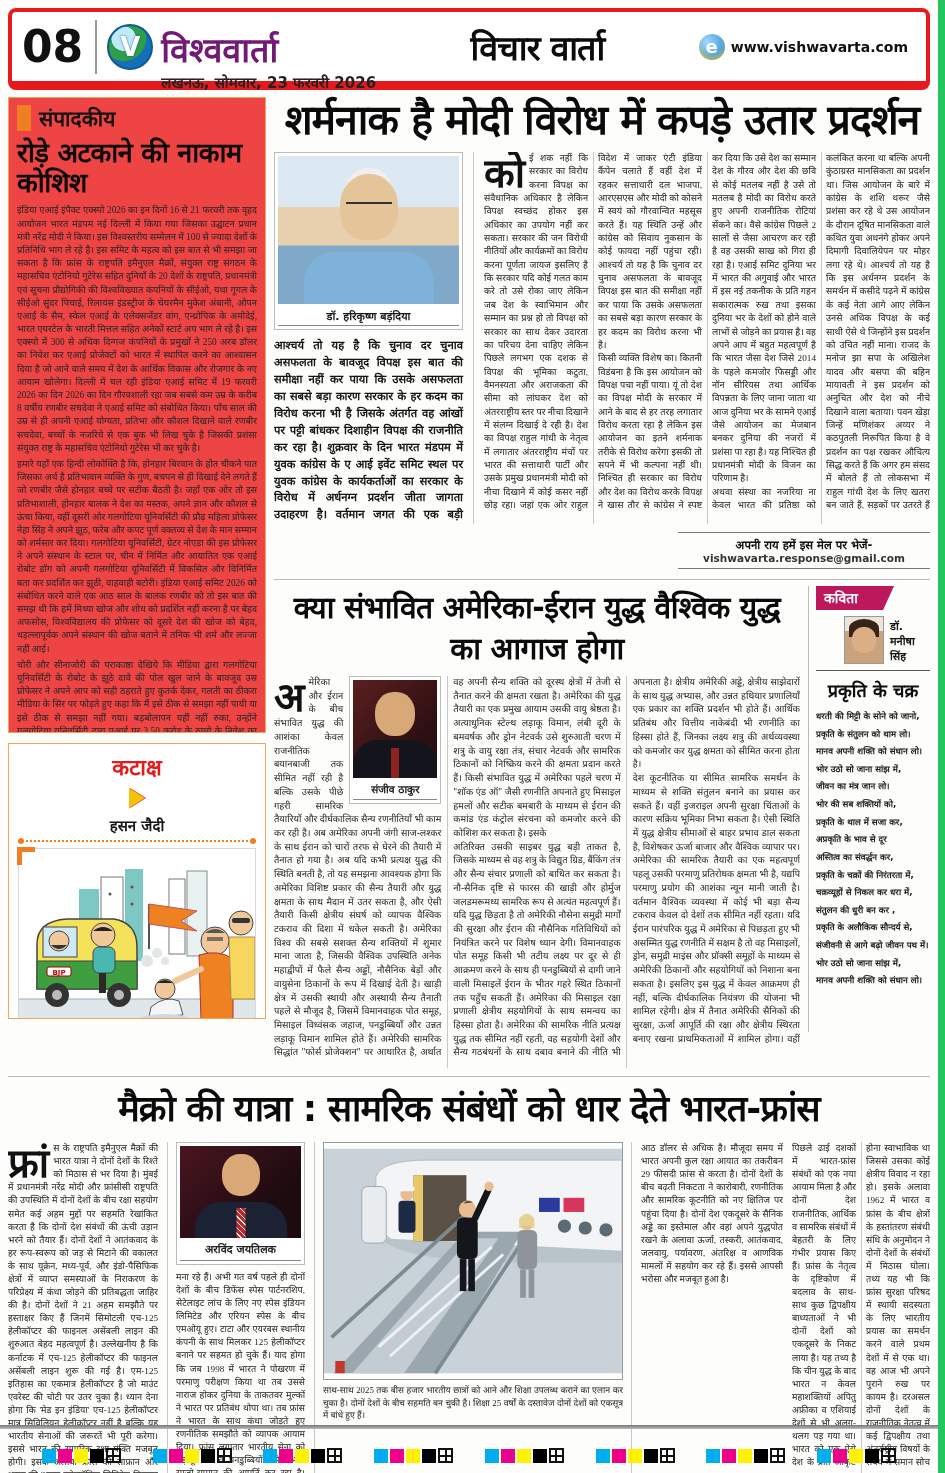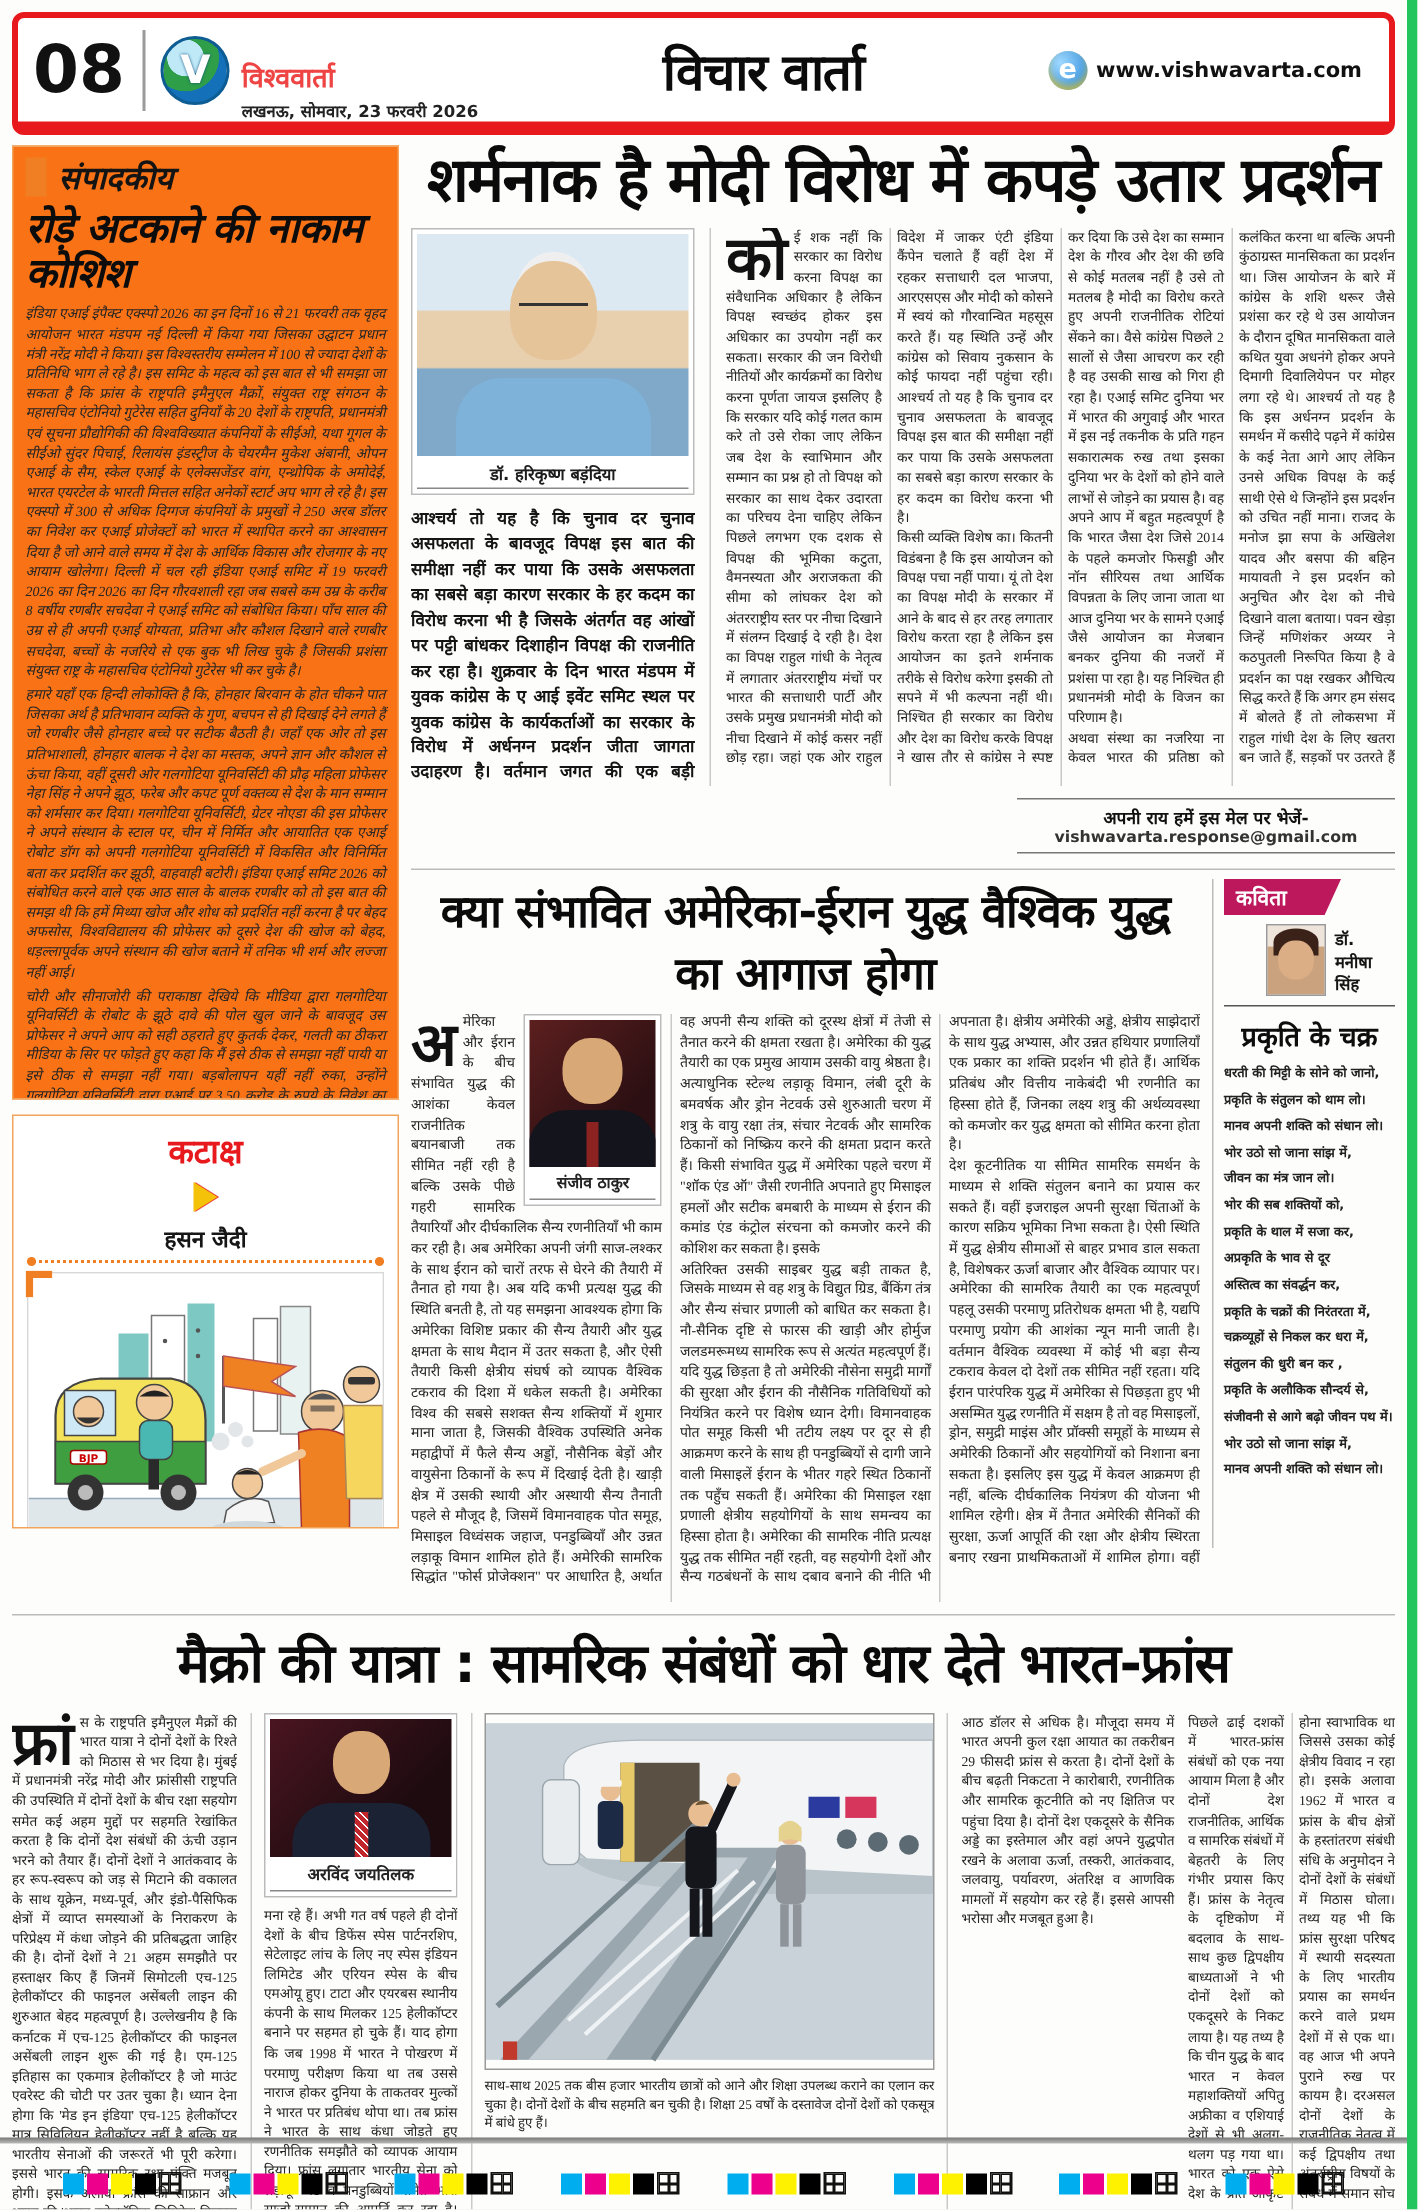--- a/index.html
+++ b/index.html
@@ -7,33 +7,33 @@
   body { width:945px; height:1473px; font-family:"Liberation Serif", serif; color:#1c1c1c; position:relative; }
   .page { width:945px; height:1473px; background:#fdfdfb; padding:8px 8px 0 8px; overflow:hidden; position:relative; border-right:7px solid #22c55e; }
 
   
   .masthead { border:4px solid #e8191d; border-bottom:9px solid #e8191d; border-radius:8px; height:82px; display:flex; align-items:center; padding:4px 18px 4px 10px; background:#fff; }
   .pageno { font-family:"DejaVu Sans", sans-serif; font-size:44px; font-weight:bold; color:#111; line-height:1; }
   .mast-div { width:2px; height:54px; background:#9a9a9a; margin:0 10px 0 12px; }
   .logo-wrap { display:flex; align-items:center; gap:8px; }
   .logo-globe { width:46px; height:46px; border-radius:50%; background:radial-gradient(circle at 35% 30%, #bfe9f7 0 30%, #2e9e49 31% 55%, #1470b8 56% 100%); border:2px solid #0d5c94; position:relative; display:flex; align-items:center; justify-content:center; }
   .logo-globe span { font-family:"DejaVu Sans", sans-serif; font-weight:bold; font-size:26px; color:#fff; text-shadow:0 0 2px #0a4c7c; }
-  .paper-name { font-family:"DejaVu Sans", sans-serif; font-weight:bold; font-size:18px; color:#ef4444; line-height:1.05;margin-top:32px; }
-  .edition { font-family:"DejaVu Sans", sans-serif; font-size:11px; font-weight:bold; color:#222; margin-top:3px; }
+  .paper-name { font-family:"DejaVu Sans", sans-serif; font-weight:bold; font-size:34px; color:#701a75; line-height:1.05;margin-top:32px; }
+  .edition { font-family:"DejaVu Sans", sans-serif; font-size:15px; font-weight:bold; color:#222; margin-top:3px; }
   .section-name { flex:1; text-align:center; font-family:"DejaVu Sans", sans-serif; font-weight:bold; font-size:34px; color:#0b0b0b; letter-spacing:-1px; }
   .site { display:flex; align-items:center; gap:6px; font-family:"DejaVu Sans", sans-serif; font-weight:bold; font-size:14px; color:#111; }
   .e-icon { width:26px; height:26px; border-radius:50%; background:radial-gradient(circle at 30% 30%, #9fd9ff, #1d7fd6); color:#fff; font-family:"DejaVu Sans", sans-serif; font-weight:bold; font-size:18px; display:flex; align-items:center; justify-content:center; box-shadow:inset 0 -3px 4px rgba(255,200,0,.6); }
 
   
   .content { display:flex; gap:8px; margin-top:7px; }
   .leftcol { width:258px; flex:none; }
   .rightcol { flex:1; min-width:0; }
 
   
-  .ed-box { border:1px solid #f2a45a; padding:6px 8px 4px; height:636px; overflow:hidden; background:#f97316;font-style:italic; }
+  .ed-box { border:1px solid #f2a45a; padding:6px 8px 4px; height:636px; overflow:hidden; background:#ef4444; }
   .ed-tab { display:flex; align-items:center; gap:8px; margin-bottom:6px; }
   .ed-tab .bar { width:14px; height:26px; background:#f07e22; }
   .ed-tab .txt { font-family:"DejaVu Sans", sans-serif; font-weight:bold; font-size:21px; color:#141414; }
   .ed-headline { font-family:"DejaVu Sans", sans-serif; font-weight:bold; font-size:27px; line-height:1.1; color:#0c0c0c; margin:2px 0 7px; letter-spacing:-0.5px; }
   .ed-body { font-size:9.3px; line-height:1.42; text-align:justify; color:#242424; }
   .ed-body p { margin-bottom:3px; }
 
   
   .kat-box { border:1px solid #f2a45a; margin-top:10px; padding:7px 9px; height:276px; overflow:hidden; background:#fff; }
   .kat-head { display:flex; align-items:center; gap:7px;flex-direction:column; }

